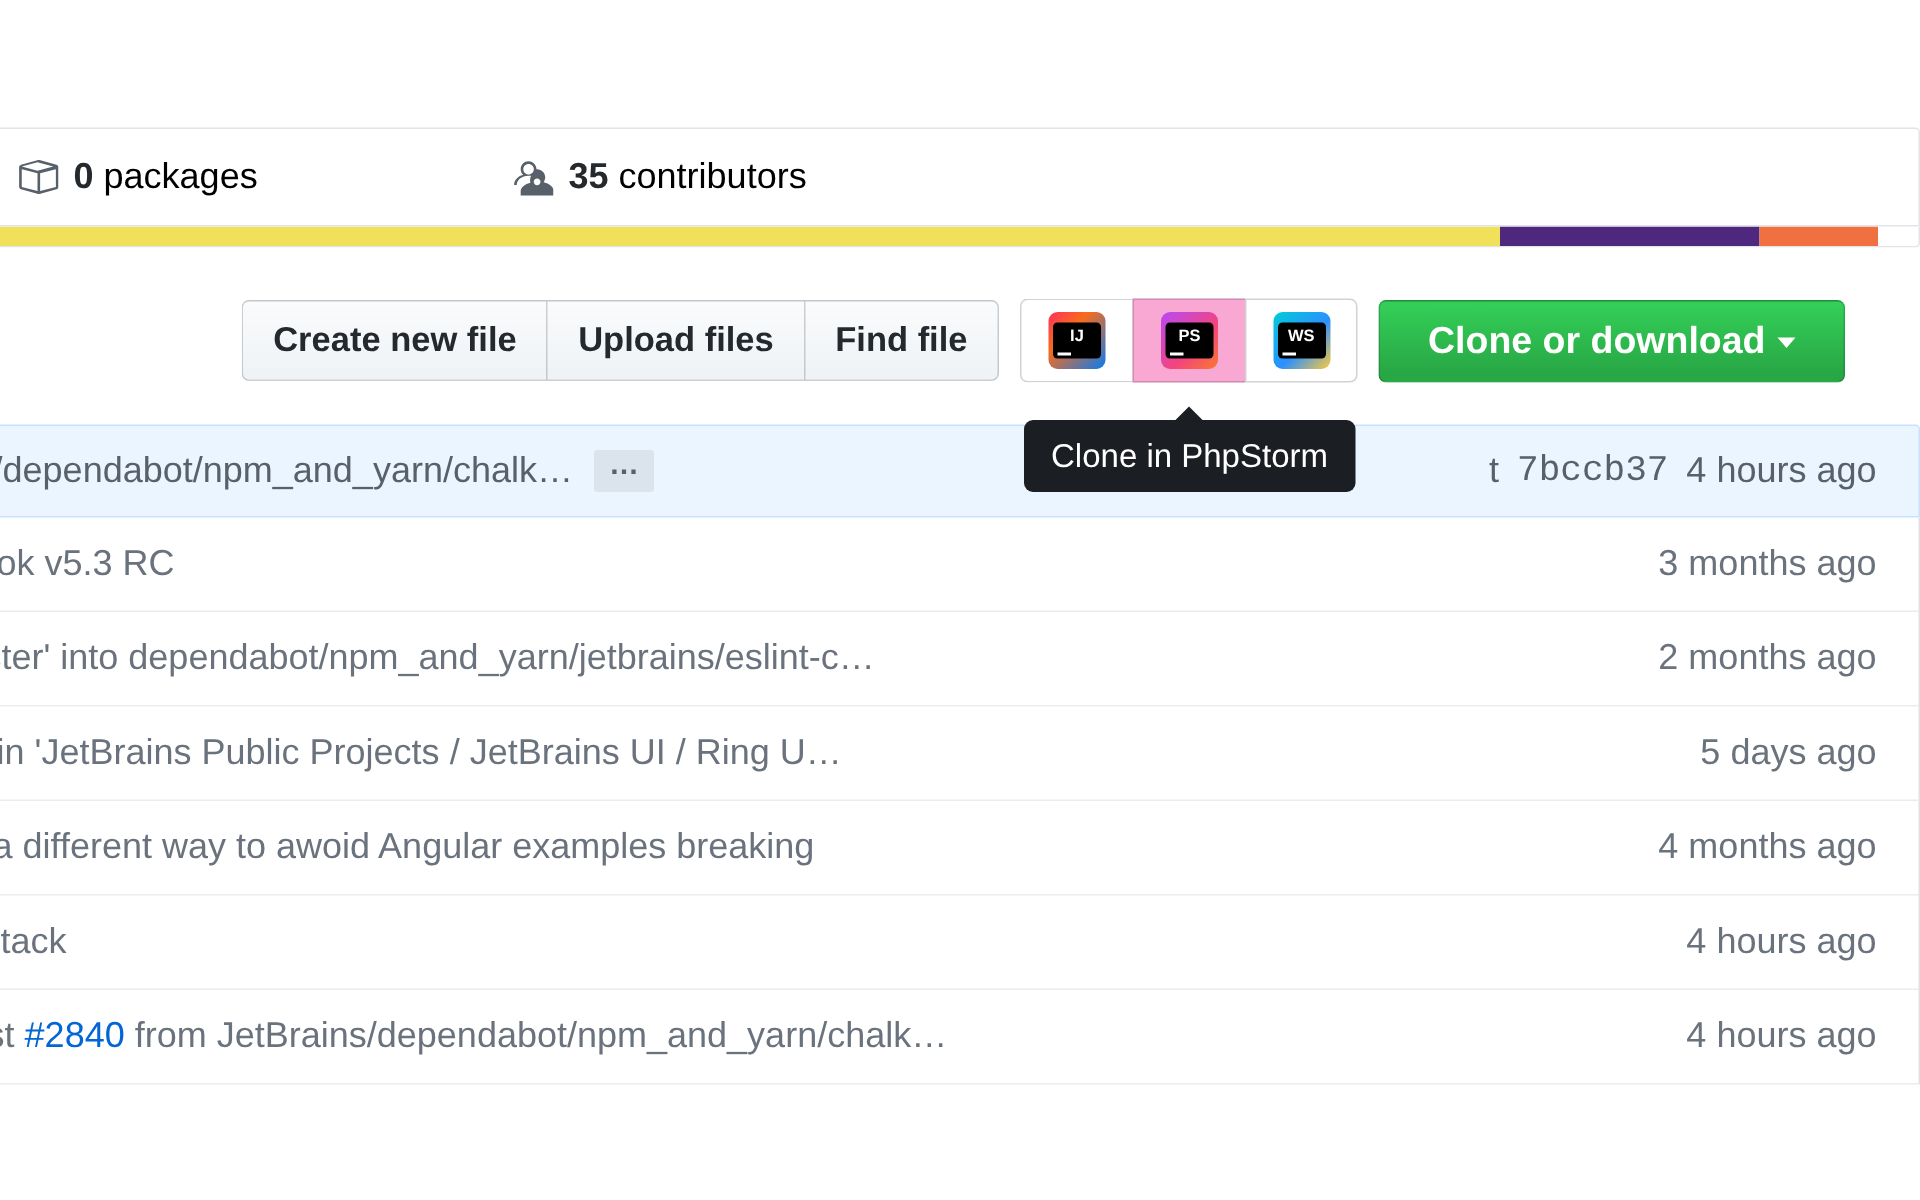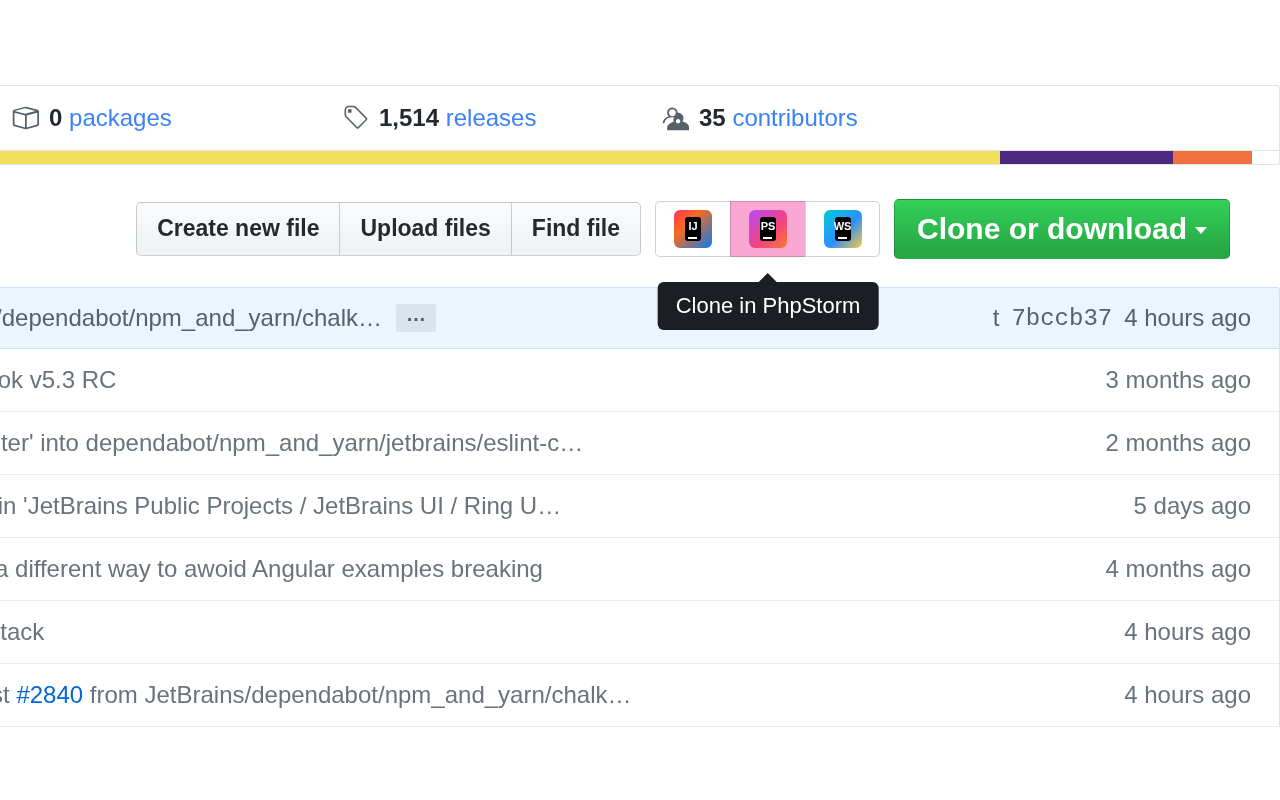--- a/index.html
+++ b/index.html
@@ -28,21 +28,21 @@
     display: flex;
     align-items: center;
     gap: 10px;
     padding: 0 30px;
   }
   .summary-item.packages { flex: 0 0 360px; padding-left: 60px; }
   .summary-item.releases { flex: 0 0 320px; }
   .summary-item.contributors { flex: 0 0 350px; }
   .summary-item.license { flex: 0 0 260px; }
   .summary-item b { color: #24292e; font-weight: 600; }
-  .summary-item .label { color: #3b82f6; margin-top: 27px; }
+  .summary-item .label { color: #000000; margin-top: 27px; }
   .icon-svg { width: 28px; height: 28px; fill: #586069; flex-shrink: 0; }
 
   
   .lang-bar {
     height: 14px;
     display: flex;
     border-left: 1px solid #e1e4e8;
     border-right: 1px solid #e1e4e8;
     border-bottom: 1px solid #e1e4e8;
     border-radius: 0 0 3px 3px;
@@ -104,21 +104,21 @@
   .jb-glow {
     position: absolute;
     inset: -2px;
     border-radius: 6px;
   }
   .jb-glow.ij { background: linear-gradient(135deg, #fe315d 0%, #f86b1c 35%, #0a7bf0 100%); }
   .jb-glow.ps { background: linear-gradient(135deg, #b74af7 0%, #f4447d 60%, #f97a2d 100%); }
   .jb-glow.ws { background: linear-gradient(135deg, #00cdd7 0%, #2c8fff 55%, #fdcb3a 100%); }
   .jb-core {
     position: relative;
-    width: 16px; height: 24px;
+    width: 32px; height: 24px;
     background: #000;
     border-radius: 3px;
     display: flex; align-items: center; justify-content: center;
     color: #fff;
     font-size: 11px;
     font-weight: 700;
     font-family: Arial, sans-serif;
   }
   .jb-core::after {
     content: '';
@@ -127,23 +127,23 @@
     width: 9px; height: 2px;
     background: #fff;
   }
   .jb-label { position: relative; top: -3px; }
 
   .clone-btn {
     background: linear-gradient(-180deg,#34d058,#28a745 90%);
     border: 1px solid rgba(27,31,35,.2);
     border-radius: 5px;
     color: #fff;
-    font-size: 30px;
+    font-size: 25px;
     font-weight: 600;
-    padding: 12px 22px;
+    padding: 12px 32px;
     cursor: pointer;
     display: flex;
     align-items: center;
     gap: 8px;
   }
   .caret-down {
     width: 0; height: 0;
     border-left: 6px solid transparent;
     border-right: 6px solid transparent;
     border-top: 7px solid #fff;
@@ -232,26 +232,20 @@
 <body>
 
 <div class="content">
 
   <div class="summary-bar">
     <div class="summary-item packages">
       <svg class="icon-svg" viewBox="0 0 16 16">
           <path d="M1 4.27v7.47c0 .45.3.84.75.97l6.5 1.73c.16.05.34.05.5 0l6.5-1.73c.45-.13.75-.52.75-.97V4.27c0-.45-.3-.84-.75-.97l-6.5-1.74a1.4 1.4 0 0 0-.5 0L1.75 3.3c-.45.13-.75.52-.75.97zm7 9.09l-6-1.59V5l6 1.61v6.75zM2 4l6-1.6L14 4l-6 1.6L2 4zm13 7.77l-6 1.59V6.61l6-1.6v6.76z"></path>
         </svg>
       <span><b>0</b> <span class="label">packages</span></span>
-    </div>
-    <div class="summary-item releases">
-      <svg class="icon-svg" viewBox="0 0 14 16">
-          <path d="M7.73 1.73C7.26 1.26 6.62 1 5.96 1H3.5C2.13 1 1 2.13 1 3.5v2.47c0 .66.27 1.3.73 1.77l6.06 6.06c.39.39 1.02.39 1.41 0l4.59-4.59a.996.996 0 0 0 0-1.41L7.73 1.73zM2.38 7.09c-.31-.3-.47-.7-.47-1.13V3.5c0-.88.72-1.59 1.59-1.59h2.47c.42 0 .83.16 1.13.47l6.14 6.13-4.73 4.73-6.13-6.15zM3.01 3h2v2H3V3h.01z"></path>
-        </svg>
-      <span><b>1,514</b> <span class="label">releases</span></span>
     </div>
     <div class="summary-item contributors">
       <svg class="icon-svg" viewBox="0 0 16 16">
           <path d="M16 12.999c0-.786-.846-1.808-2.057-2.454-.461-.246-1.047-.449-1.694-.588.377-.511.606-1.143.606-1.83 0-1.712-1.387-3.1-3.1-3.1-.073 0-.145.003-.217.008C9.51 4.43 9.3 3.84 8.95 3.33c.003-.002.005-.006.008-.01C8.41 2.53 7.51 2 6.5 2 4.843 2 3.5 3.343 3.5 5c0 .851.36 1.614.93 2.158C2.36 7.73 1 9.27 1 11h1c0-1.788 1.8-3.5 4.5-3.5.334 0 .657.025.966.071-.251.49-.395 1.042-.395 1.629 0 .353.053.692.146 1.014-.634.144-1.204.346-1.66.589C4.346 11.449 3.5 12.471 3.5 13.257V15H16v-2.001zM6.5 7C5.397 7 4.5 6.103 4.5 5s.897-2 2-2 2 .897 2 2-.897 2-2 2zm3.261 4.125c-.714 0-1.295-.581-1.295-1.295s.581-1.295 1.295-1.295 1.295.581 1.295 1.295-.581 1.295-1.295 1.295z"></path>
         </svg>
       <span><b>35</b> <span class="label">contributors</span></span>
     </div>
   </div>
 
   <div class="lang-bar">

